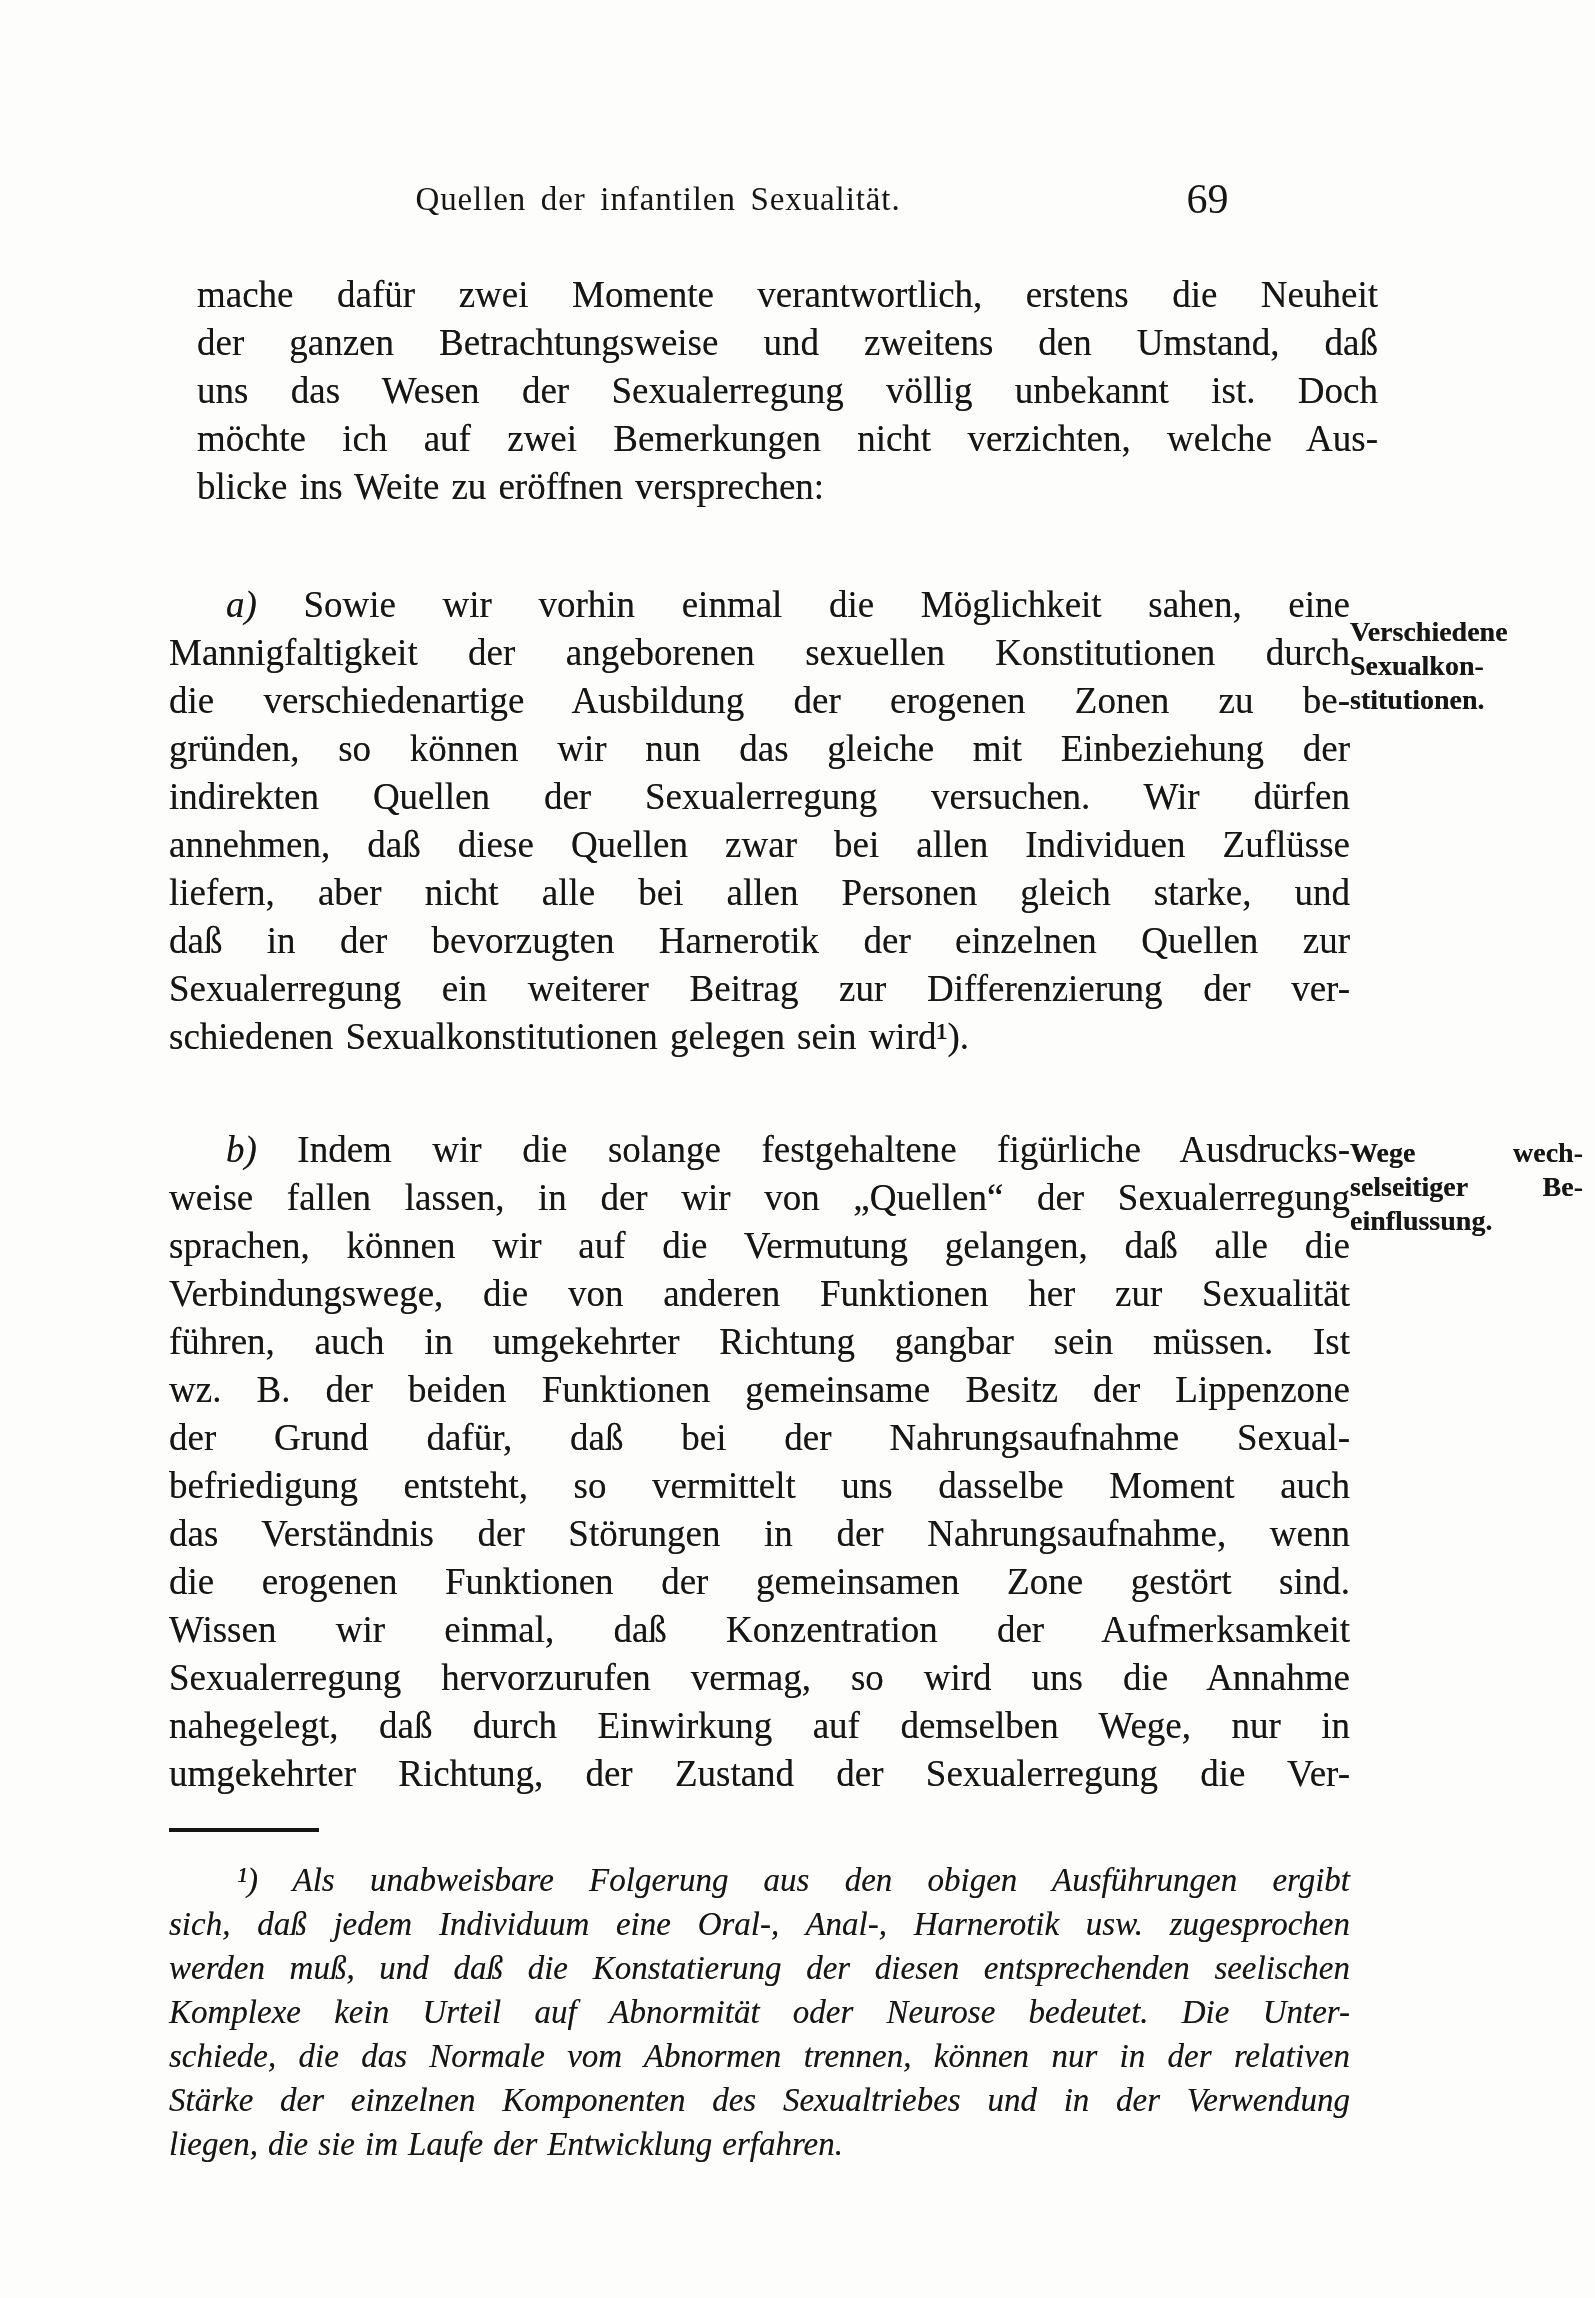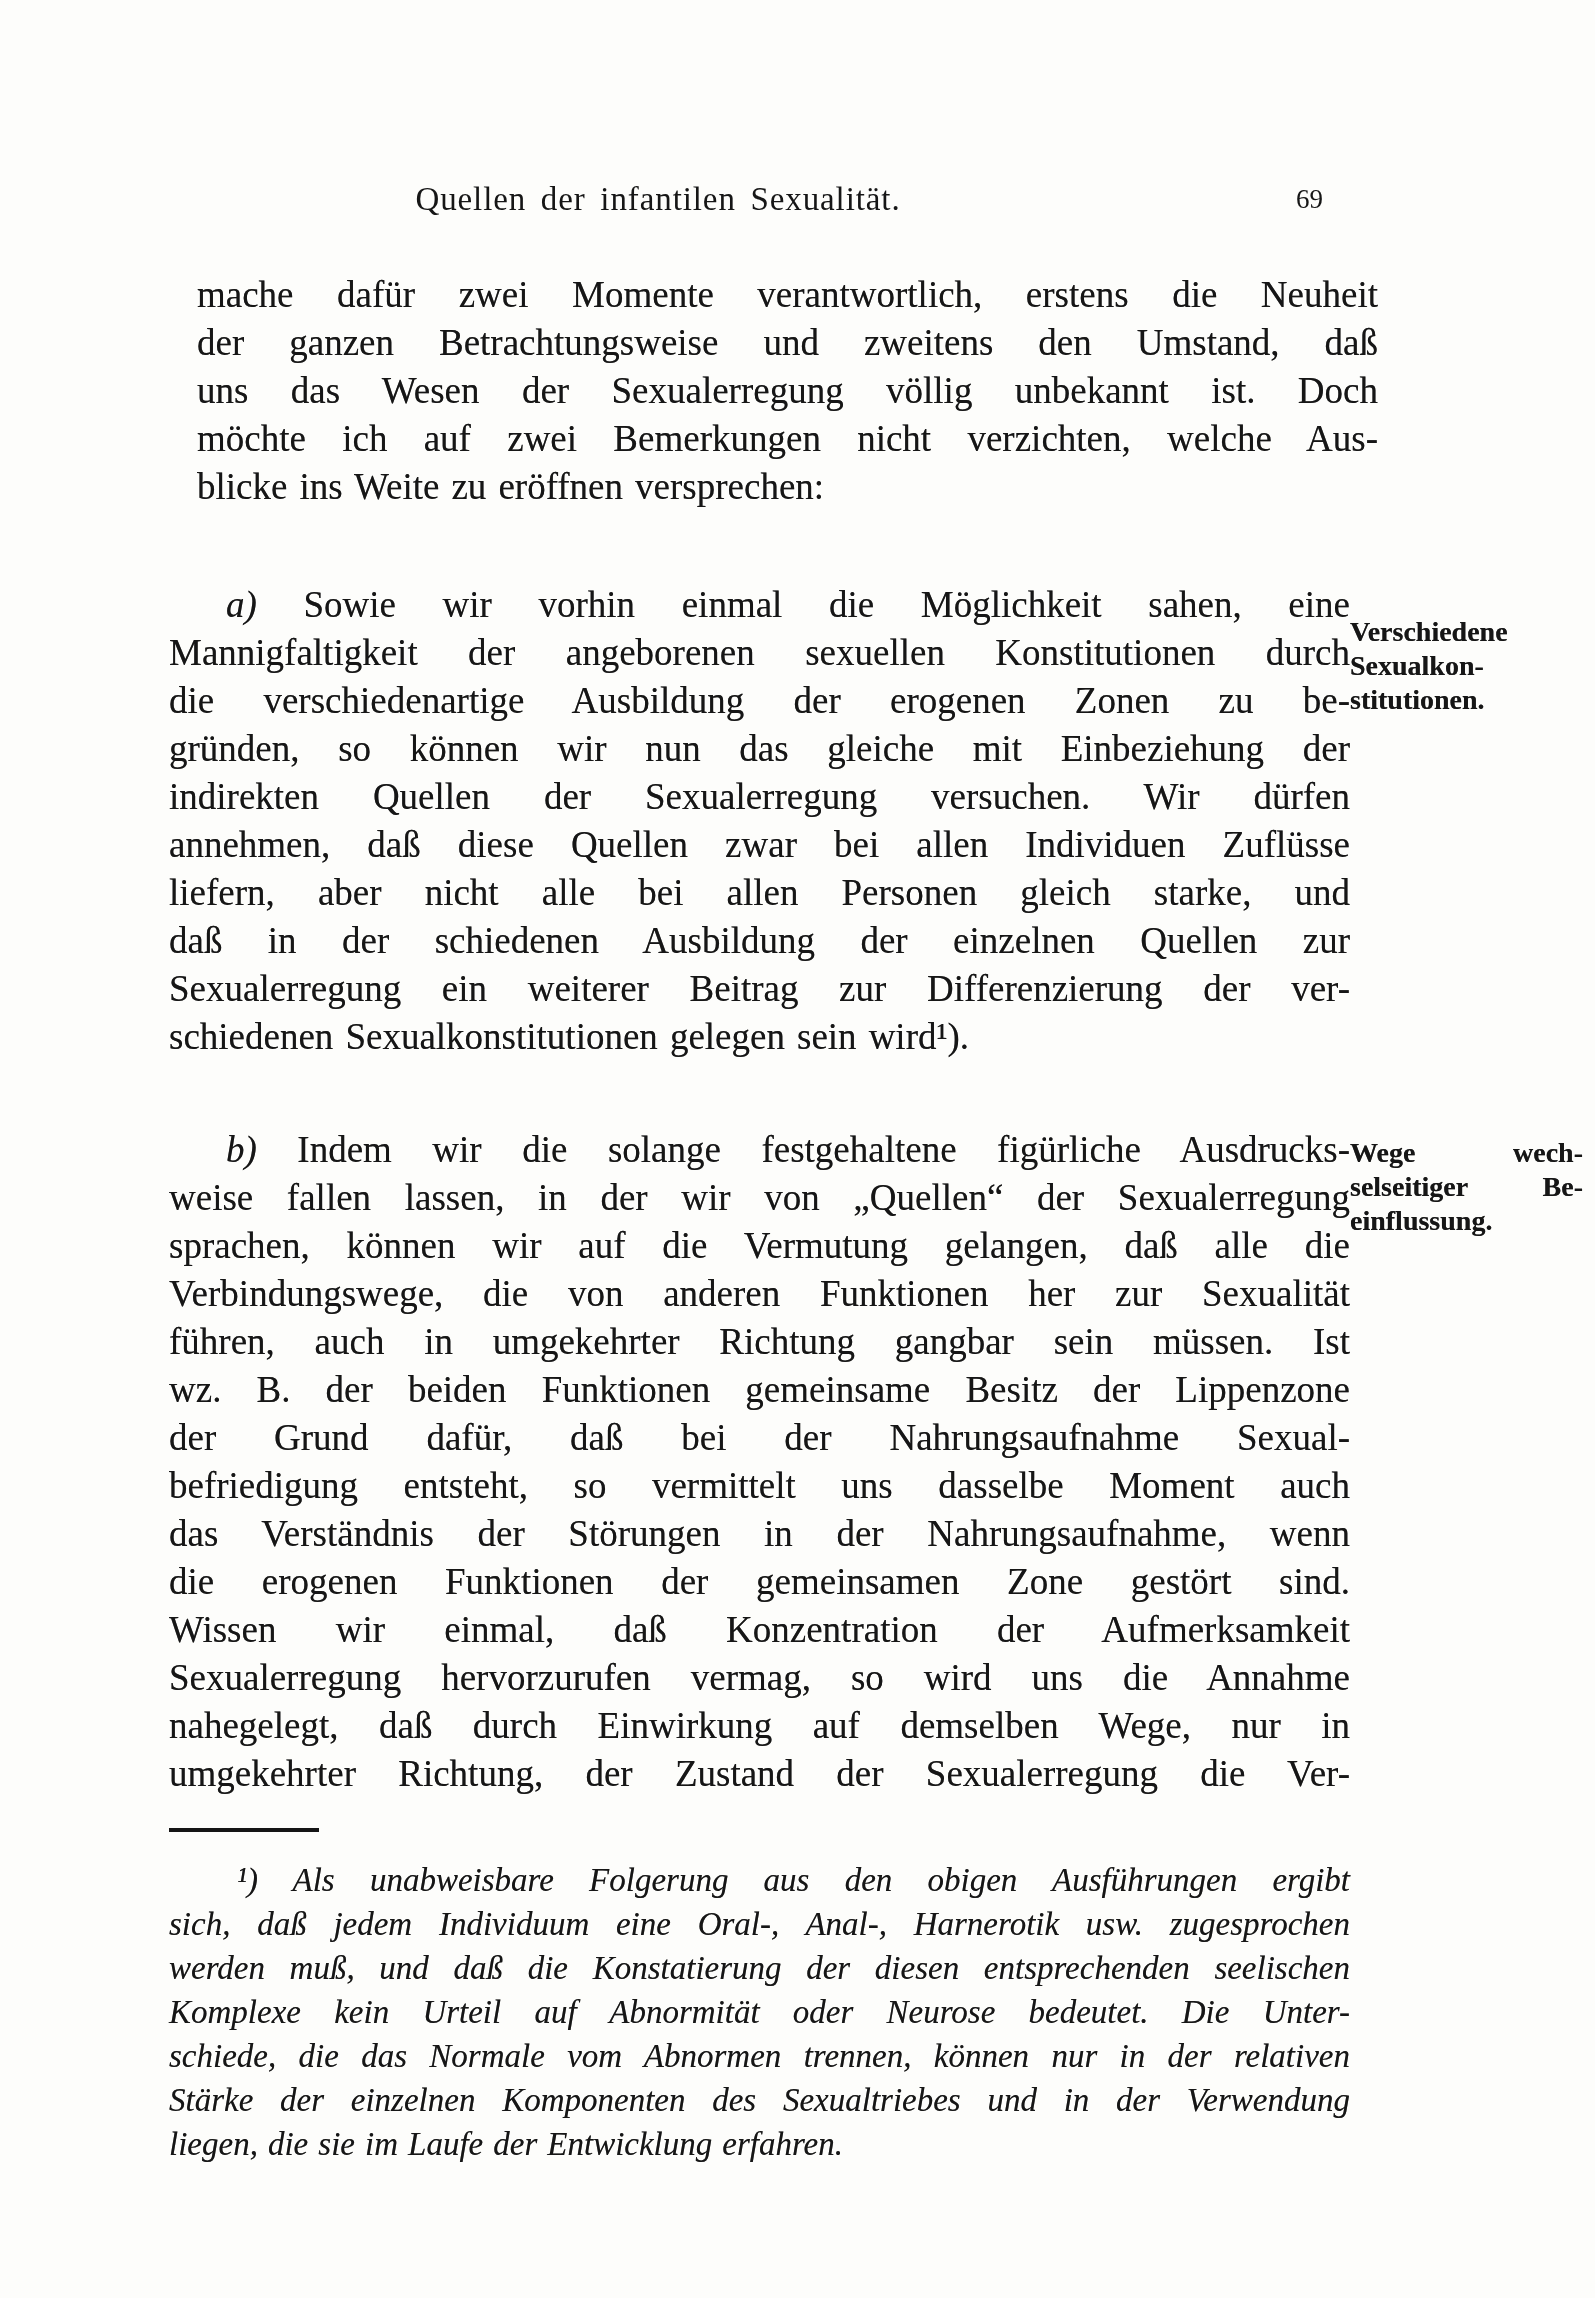--- a/index.html
+++ b/index.html
@@ -27,22 +27,22 @@
     font-size: 33px;
     line-height: 37px;
     letter-spacing: 0.9px;
     word-spacing: 5.5px;
   }
   .running-head-page {
     position: absolute;
     top: 181px;
     left: 1092px;
     width: 231px;
-    text-align: right;
-    font-size: 27px;
+    text-align: center;
+    font-size: 42px;
     line-height: 37px;
   }
   
   .para {
     position: absolute;
     left: 169px;
     width: 1181px;
     font-size: 37px;
     line-height: 48px;
     word-spacing: 2.8px;
@@ -114,21 +114,21 @@
     </div>
 
   <div class="para indented" id="para-a">
       <div class="tline"><span class="paragraph-marker">a)</span> Sowie wir vorhin einmal die Möglichkeit sahen, eine</div>
       <div class="tline">Mannigfaltigkeit der angeborenen sexuellen Konstitutionen durch</div>
       <div class="tline">die verschiedenartige Ausbildung der erogenen Zonen zu be-</div>
       <div class="tline">gründen, so können wir nun das gleiche mit Einbeziehung der</div>
       <div class="tline">indirekten Quellen der Sexualerregung versuchen. Wir dürfen</div>
       <div class="tline">annehmen, daß diese Quellen zwar bei allen Individuen Zuflüsse</div>
       <div class="tline">liefern, aber nicht alle bei allen Personen gleich starke, und</div>
-      <div class="tline">daß in der schiedenen Ausbildung der einzelnen Quellen zur</div>
+      <div class="tline">daß in der bevorzugten Harnerotik der einzelnen Quellen zur</div>
       <div class="tline">Sexualerregung ein weiterer Beitrag zur Differenzierung der ver-</div>
       <div class="tline last">schiedenen Sexualkonstitutionen gelegen sein wird¹).</div>
     </div>
 
   <div class="para indented" id="para-b">
       <div class="tline"><span class="paragraph-marker">b)</span> Indem wir die solange festgehaltene figürliche Ausdrucks-</div>
       <div class="tline">weise fallen lassen, in der wir von „Quellen“ der Sexualerregung</div>
       <div class="tline">sprachen, können wir auf die Vermutung gelangen, daß alle die</div>
       <div class="tline">Verbindungswege, die von anderen Funktionen her zur Sexualität</div>
       <div class="tline">führen, auch in umgekehrter Richtung gangbar sein müssen. Ist</div>

